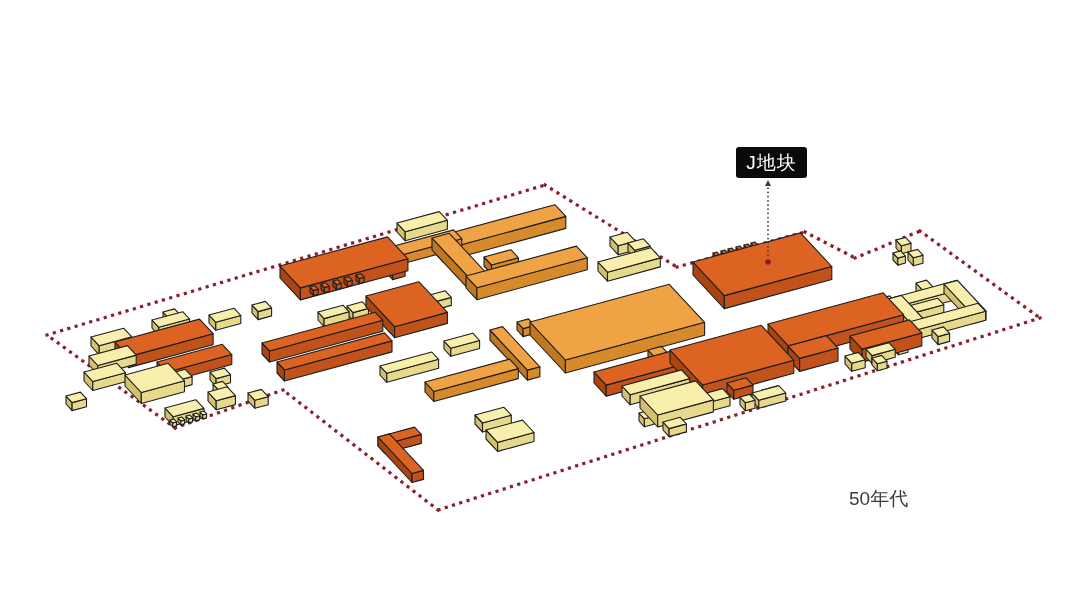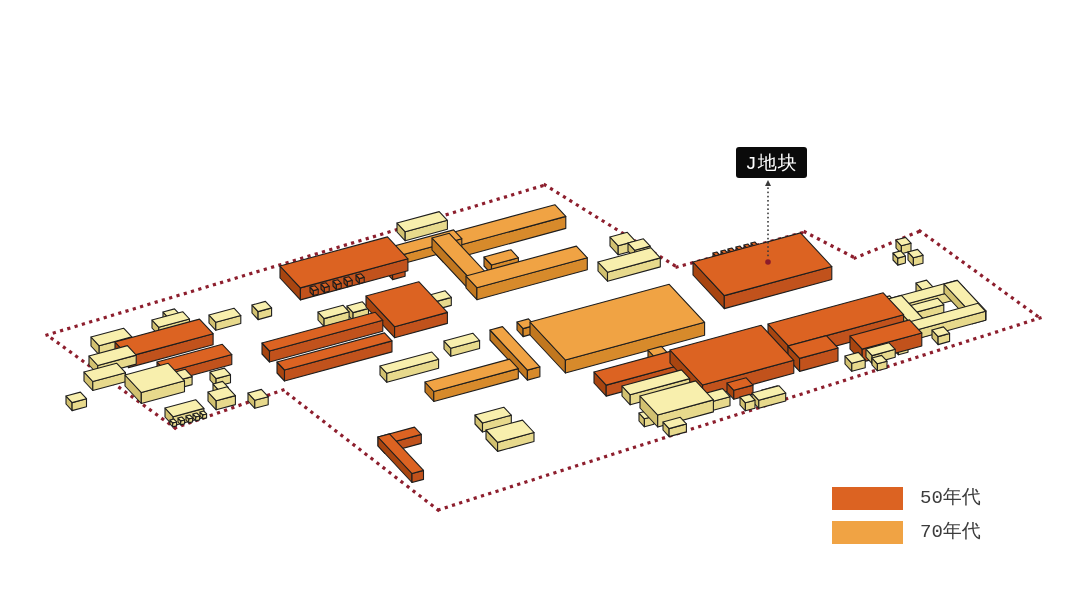--- a/index.html
+++ b/index.html
@@ -1,28 +1,28 @@
 <!DOCTYPE html>
 <html><head>
 <meta charset="utf-8">
 <style>
   html,body{margin:0;padding:0;background:#ffffff;}
   .stage{
     position:relative; width:1080px; height:610px; overflow:hidden;
-    background:#ffffff; font-family:Liberation Mono, monospace;
+    background:#ffffff; font-family:Liberation Sans, sans-serif;
   }
   #axo{position:absolute;left:0;top:0;}
   .plot-label{
     position:absolute; left:736px; top:147px; width:71px; height:31px;
     background:#0a0a0a; border-radius:3px;
     display:flex; align-items:center; justify-content:center;
     color:#ffffff; font-size:19px; letter-spacing:1px;
   }
   .legend{position:absolute; left:832px; top:487px;}
-  .legend-row{display:flex; align-items:center; margin-bottom:11px; height:23px;}
+  .legend-row{display:flex; align-items:center; margin-bottom:11px; height:23px;flex-direction:column;}
   .legend-swatch{display:inline-block; width:71px; height:23px;}
   .legend-label{margin-left:17px; font-size:19px; color:#3c3c3c; line-height:23px; white-space:nowrap;}
 </style>
 </head>
 <body>
 
 <div class="stage">
   <svg id="axo" width="1080" height="610" viewBox="0 0 1080 610">
       <g>
         <rect x="45.4" y="333.4" width="3.2" height="3.2" fill="#8d1e2d" transform="rotate(-16.8 47.0 335.0)"></rect>
@@ -807,18 +807,14 @@
 
   <div class="plot-label">
     <span>J地块</span>
   </div>
 
   <div class="legend">
       <div class="legend-row">
         <span class="legend-swatch" style="background: rgb(220, 99, 34);"></span>
         <span class="legend-label">50年代</span>
       </div>
-      <div class="legend-row">
-        <span class="legend-swatch" style="background: rgb(240, 163, 68);"></span>
-        <span class="legend-label">70年代</span>
-      </div>
     </div>
 </div>
 
 </body></html>

